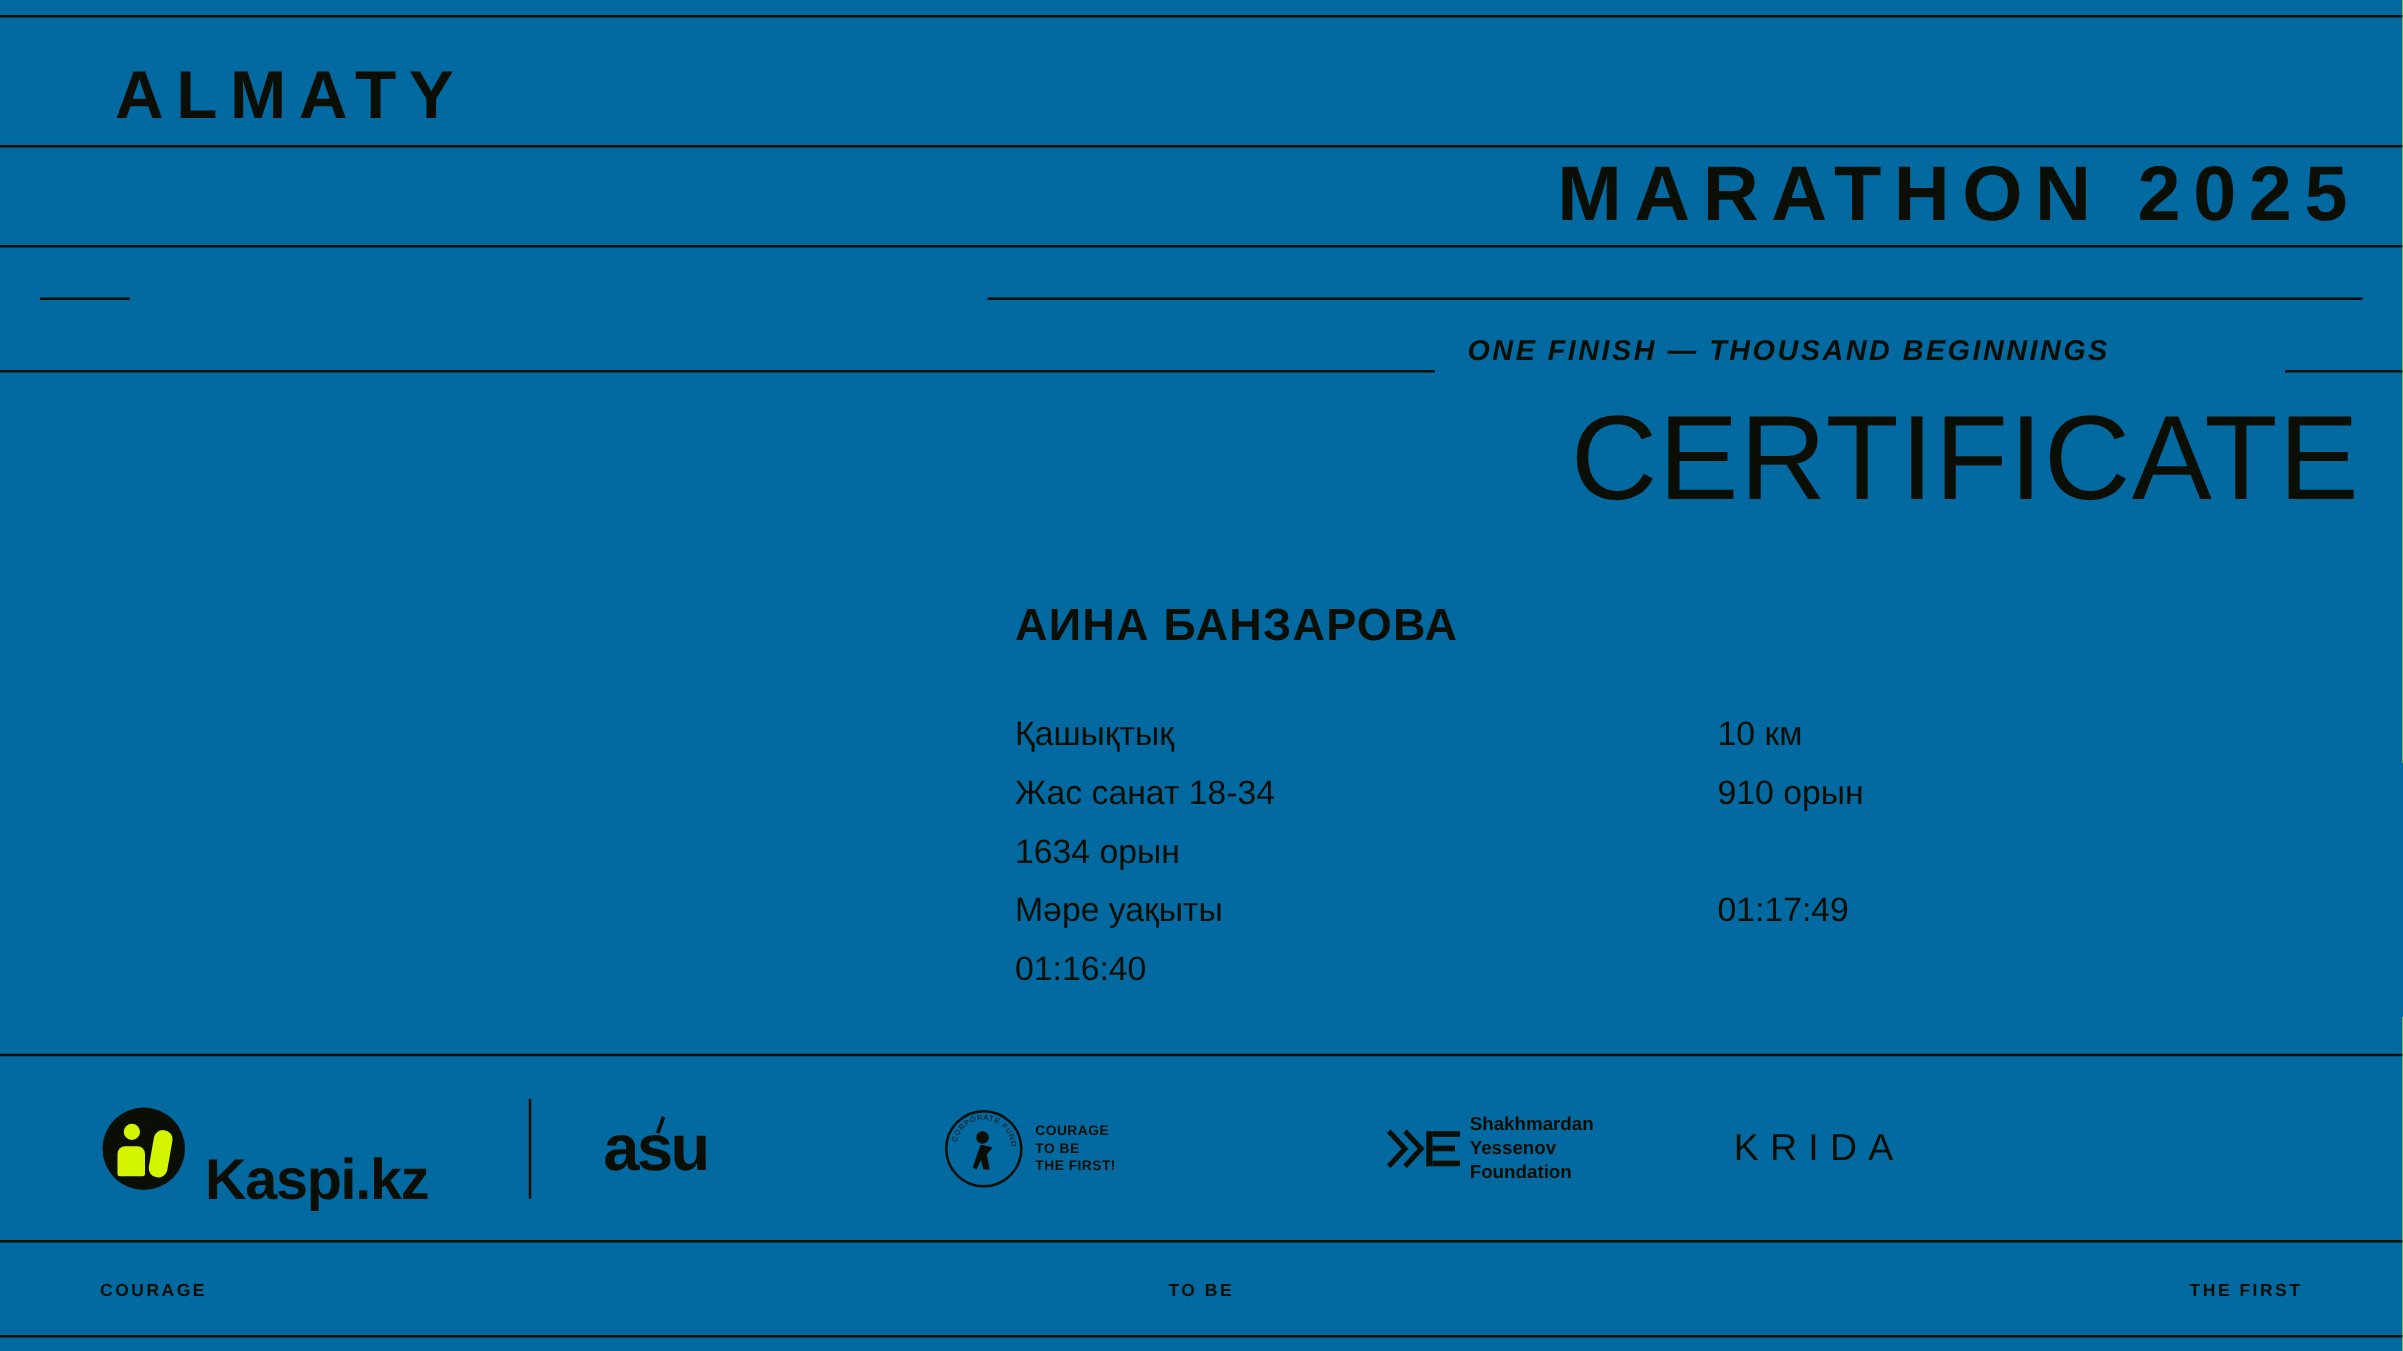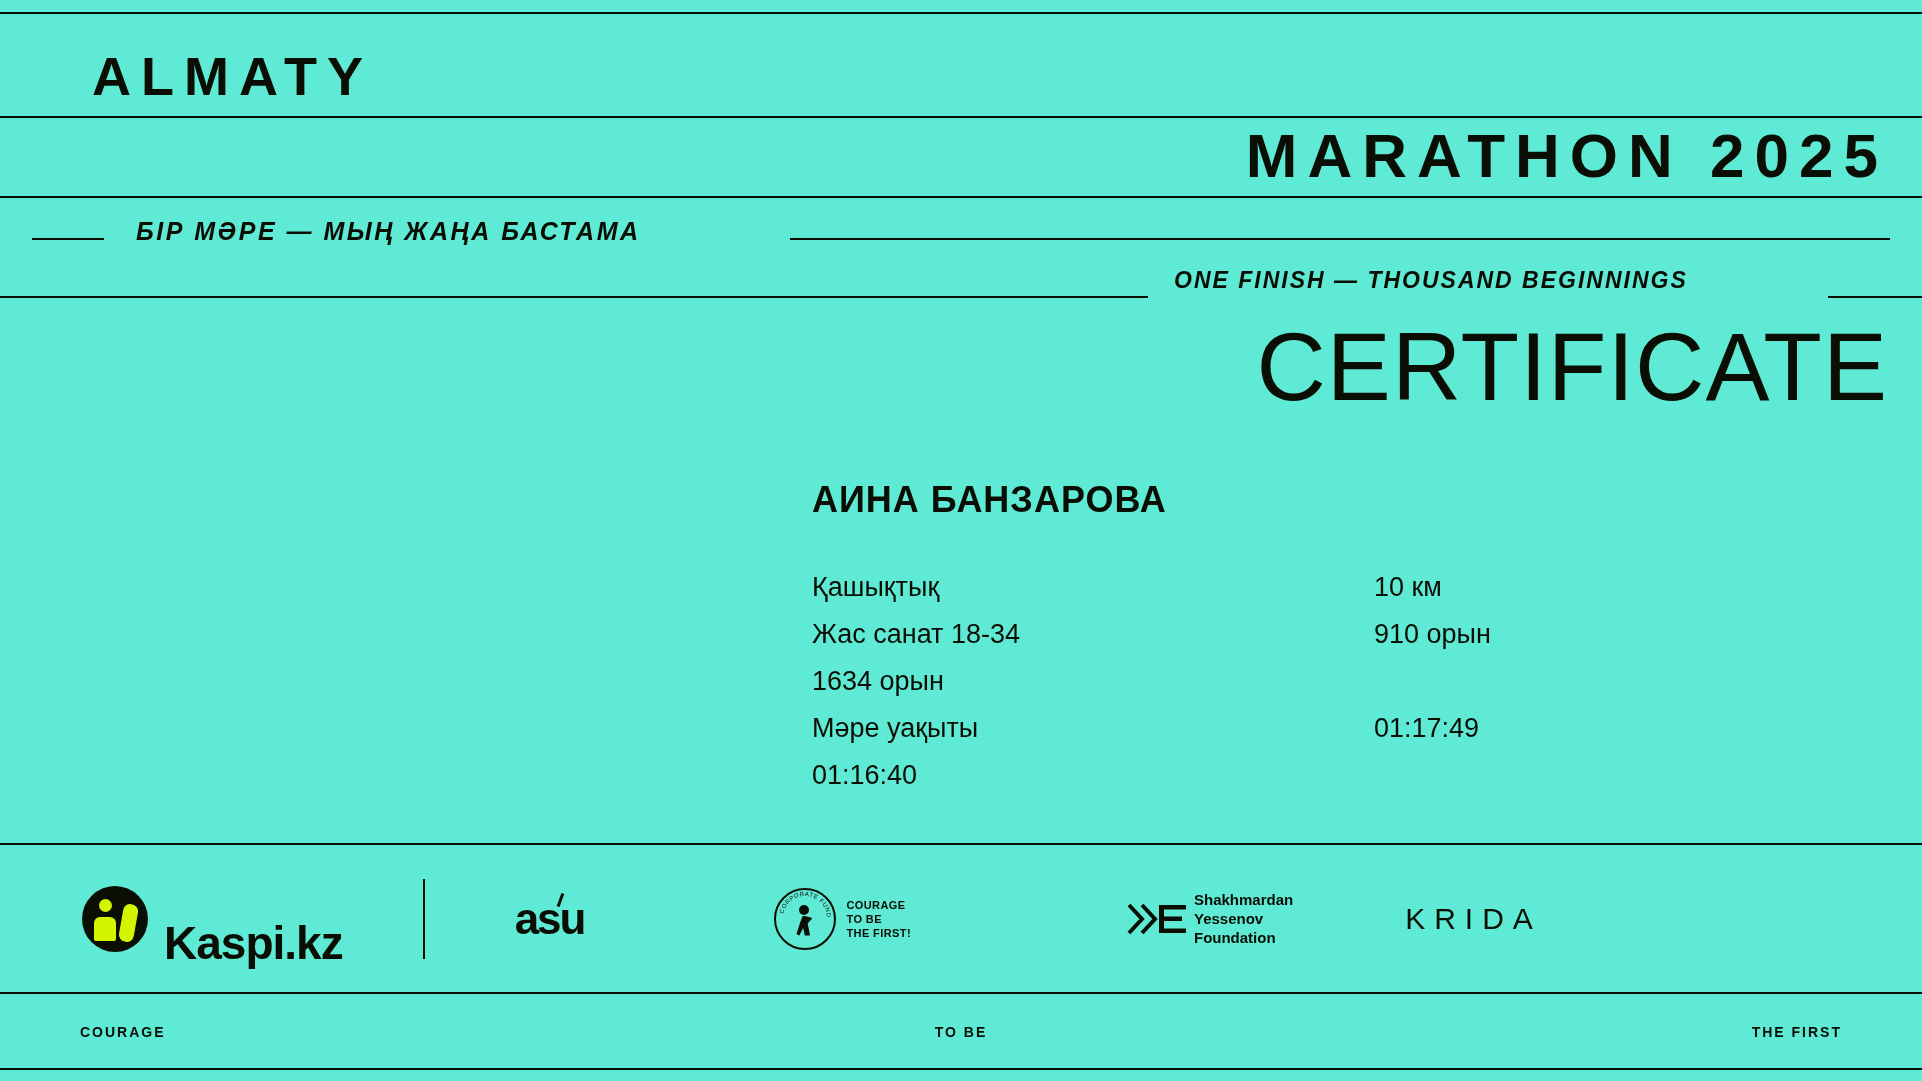--- a/index.html
+++ b/index.html
@@ -11,21 +11,21 @@
     width: 1922px;
     height: 1081px;
     overflow: hidden;
     font-family: "Liberation Sans", sans-serif;
     color: #0b0e05;
     position: relative;
   }
   .cert {
     position: absolute;
     inset: 0;
-    background: #5eead4;
+    background: #0369a1;
   }
 
   
   .rule {
     position: absolute;
     left: 0;
     width: 1922px;
     height: 2px;
     background: #0b0e05;
   }
@@ -200,22 +200,22 @@
     line-height: 50px;
     margin-top: 48px;
   }
   .sponsor-divider {
     width: 2px;
     height: 80px;
     background: #0b0e05;
     margin-left: 80px;
   }
   .asu {
-    margin-left: 90px;
-    font-size: 44px;
+    margin-left: 58px;
+    font-size: 52px;
     font-weight: 700;
     letter-spacing: -2px;
     line-height: 56px;
     position: relative;
   }
   .asu-tick {
     position: absolute;
     left: 44px;
     top: 2px;
     width: 3px;
@@ -344,21 +344,20 @@
 
   <div class="rule-seg" style="left:0px; top:296px; width:1148px;"></div>
   <div class="rule-seg" style="left:1828px; top:296px; width:94px;"></div>
 
   <div class="rule" id="rule-footer"></div>
   <div class="rule" id="rule-bottom-1"></div>
   <div class="rule" id="rule-bottom-2"></div>
 
   <div class="almaty">ALMATY</div>
   <div class="marathon">MARATHON 2025</div>
-  <div class="tagline-kz">БІР МӘРЕ — МЫҢ ЖАҢА БАСТАМА</div>
   <div class="tagline-en">ONE FINISH — THOUSAND BEGINNINGS</div>
   <div class="certificate-title">CERTIFICATE</div>
 
   <div class="athlete-name">АИНА БАНЗАРОВА</div>
 
   <div class="results">
     <div class="result-row">
       <div class="result-label">Қашықтық</div>
       <div class="result-value">10 км</div>
     </div>

